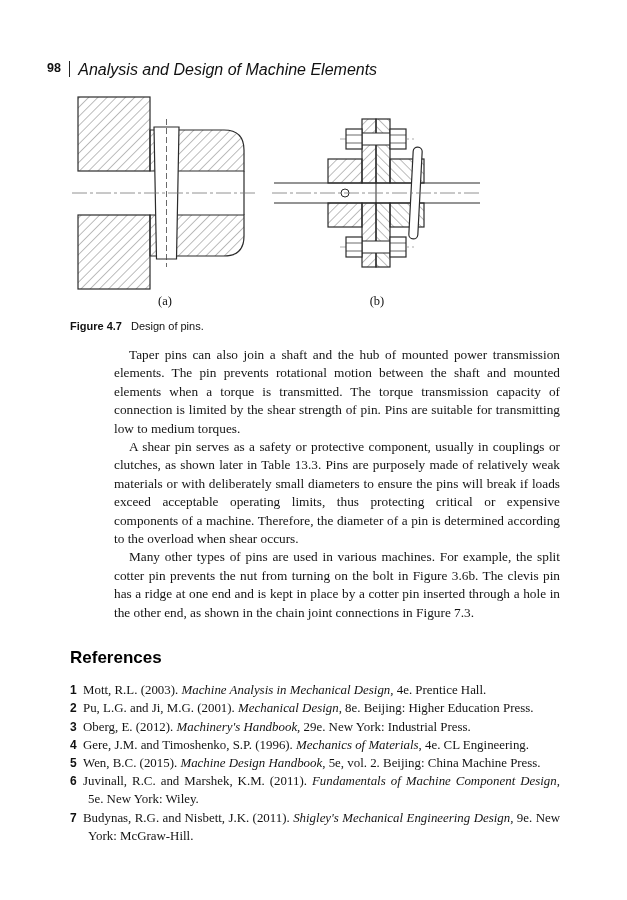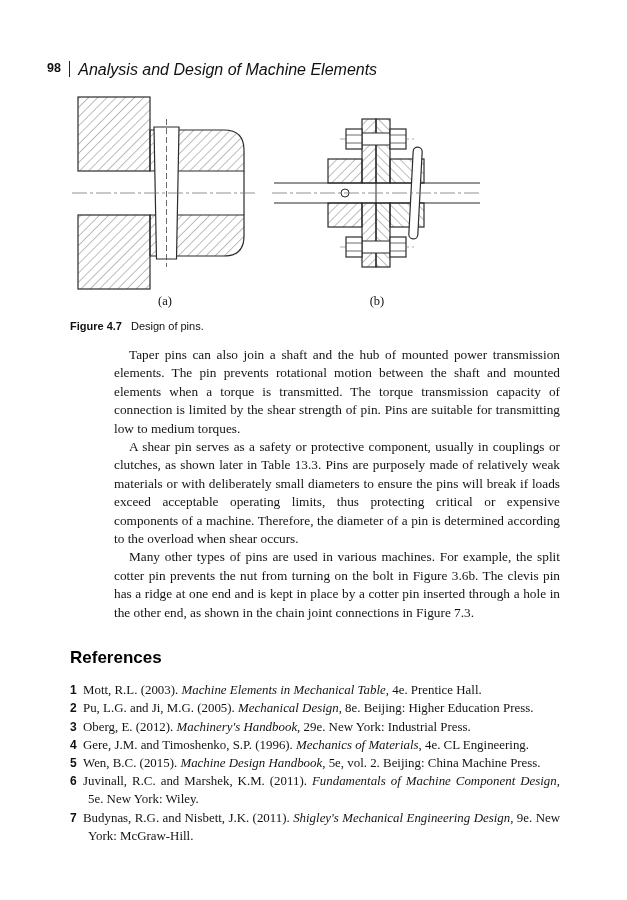--- a/index.html
+++ b/index.html
@@ -192,24 +192,24 @@
     <div class="body-text">
       <p>Taper pins can also join a shaft and the hub of mounted power transmission elements. The pin prevents rotational motion between the shaft and mounted elements when a torque is transmitted. The torque transmission capacity of connection is limited by the shear strength of pin. Pins are suitable for transmitting low to medium torques.</p>
       <p>A shear pin serves as a safety or protective component, usually in couplings or clutches, as shown later in Table 13.3. Pins are purposely made of relatively weak materials or with deliberately small diameters to ensure the pins will break if loads exceed acceptable operating limits, thus protecting critical or expensive components of a machine. Therefore, the diameter of a pin is determined according to the overload when shear occurs.</p>
       <p>Many other types of pins are used in various machines. For example, the split cotter pin prevents the nut from turning on the bolt in Figure 3.6b. The clevis pin has a ridge at one end and is kept in place by a cotter pin inserted through a hole in the other end, as shown in the chain joint connections in Figure 7.3.</p>
     </div>
 
     <h2 class="refs-heading">References</h2>
 
     <ul class="ref-list">
       <li class="ref-item">
-        <span class="ref-num">1</span><span>Mott, R.L. (2003). </span><span class="ref-title">Machine Elements in Mechanical Table</span><span>, 4e. Prentice Hall.</span>
-      </li>
-      <li class="ref-item">
-        <span class="ref-num">2</span><span>Pu, L.G. and Ji, M.G. (2005). </span><span class="ref-title">Mechanical Design</span><span>, 8e. Beijing: Higher Education Press.</span>
+        <span class="ref-num">1</span><span>Mott, R.L. (2003). </span><span class="ref-title">Machine Analysis in Mechanical Design</span><span>, 4e. Prentice Hall.</span>
+      </li>
+      <li class="ref-item">
+        <span class="ref-num">2</span><span>Pu, L.G. and Ji, M.G. (2001). </span><span class="ref-title">Mechanical Design</span><span>, 8e. Beijing: Higher Education Press.</span>
       </li>
       <li class="ref-item">
         <span class="ref-num">3</span><span>Oberg, E. (2012). </span><span class="ref-title">Machinery's Handbook</span><span>, 29e. New York: Industrial Press.</span>
       </li>
       <li class="ref-item">
         <span class="ref-num">4</span><span>Gere, J.M. and Timoshenko, S.P. (1996). </span><span class="ref-title">Mechanics of Materials</span><span>, 4e. CL Engineering.</span>
       </li>
       <li class="ref-item">
         <span class="ref-num">5</span><span>Wen, B.C. (2015). </span><span class="ref-title">Machine Design Handbook</span><span>, 5e, vol. 2. Beijing: China Machine Press.</span>
       </li>

